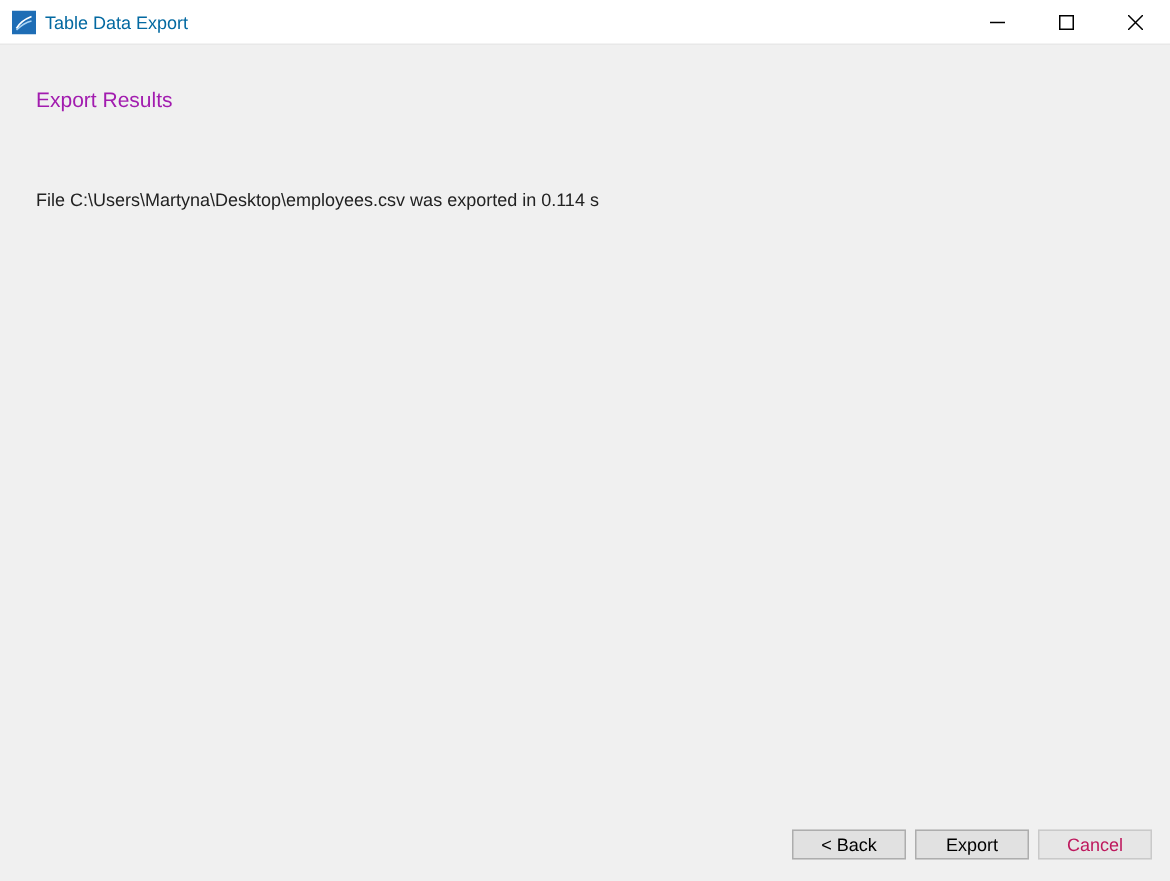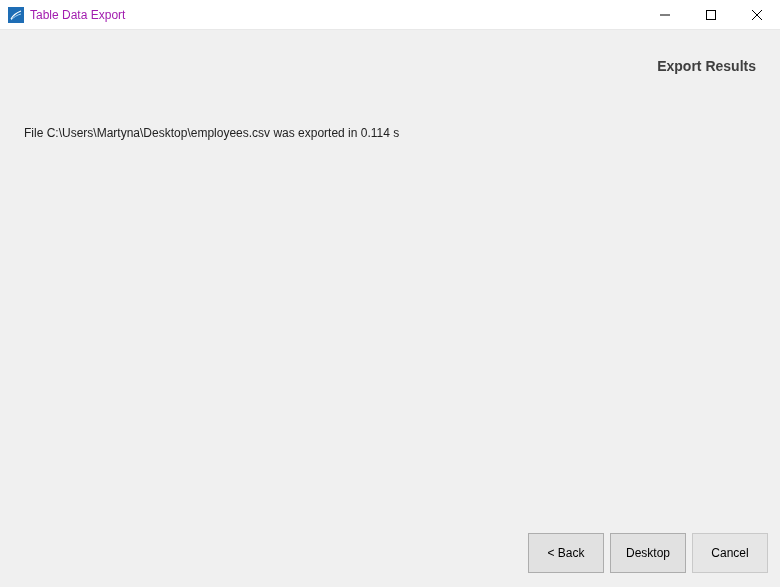--- a/index.html
+++ b/index.html
@@ -24,21 +24,21 @@
     .titlebar-icon {
       width: 16px;
       height: 16px;
       margin-right: 6px;
       display: flex;
       align-items: center;
       justify-content: center;
     }
     .titlebar-title {
       font-size: 12px;
-      color: #a21caf;
+      color: #0369a1;
       flex: 0 0 auto;
     }
     .titlebar-spacer { flex: 1; }
     .titlebar-controls {
       display: flex;
       height: 100%;
     }
     .tcontrol {
       width: 46px;
       height: 100%;
@@ -47,52 +47,51 @@
       justify-content: center;
       color: #000;
     }
     .content {
       flex: 1;
       padding: 28px 24px 10px 24px;
       display: flex;
       flex-direction: column;
     }
     .heading {
-      color: #404040;
+      color: #a21caf;
       font-size: 14px;
-      font-weight: bold;
+      font-weight: normal;
       margin-bottom: 52px;
-      text-align: right;
     }
     .status-line {
       color: #222;
       font-size: 12px;
       margin-bottom: 16px;
     }
     .footer {
       flex-shrink: 0;
       padding: 10px 12px 14px 12px;
       display: flex;
       justify-content: flex-end;
       gap: 6px;
     }
     .btn {
       min-width: 76px;
-      height: 40px;
+      height: 20px;
       font-size: 12px;
       font-family: inherit;
       background: #e1e1e1;
       border: 1px solid #adadad;
       color: #000;
       padding: 0 10px;
       cursor: pointer;
       margin-top: 44px;
     }
     .btn:disabled {
-      color: #000000;
+      color: #be185d;
       background: #e6e6e6;
       border-color: #c9c9c9;
       cursor: default;
     }
   </style>
 </head>
 <body>
 
 <div class="titlebar">
   <span class="titlebar-icon">
@@ -124,15 +123,15 @@
   </div>
 </div>
 
 <div class="content">
   <div class="heading">Export Results</div>
   <div class="status-line">File C:\Users\Martyna\Desktop\employees.csv was exported in 0.114 s</div>
 </div>
 
 <div class="footer">
   <button class="btn">&lt; Back</button>
-  <button class="btn">Desktop</button>
+  <button class="btn">Export</button>
   <button class="btn" disabled="">Cancel</button>
 </div>
 
 </body></html>

